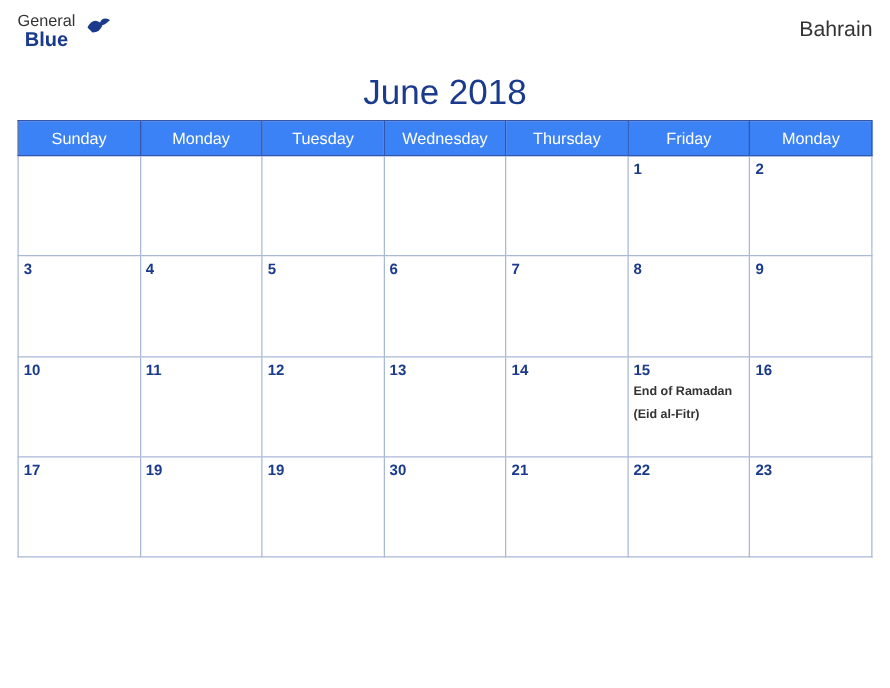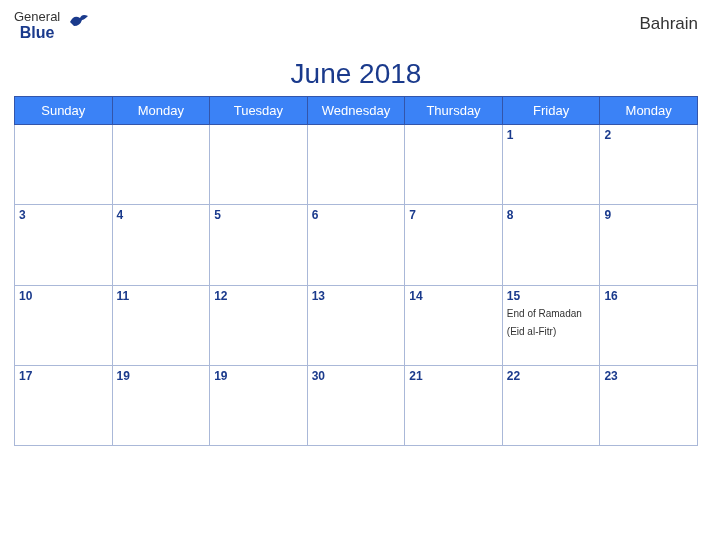--- a/index.html
+++ b/index.html
@@ -82,20 +82,21 @@
       font-size: 12px;
       color: #1a3a8c;
       font-weight: bold;
       display: block;
     }
     .event-text {
       font-size: 10px;
       color: #333;
       margin-top: 4px;
       line-height: 1.3;
+      font-weight: bold;
     }
     .empty-cell {
       background: #fff;
     }
   </style>
 </head>
 <body>
 
 <div class="calendar-wrapper">
   <div class="header">

